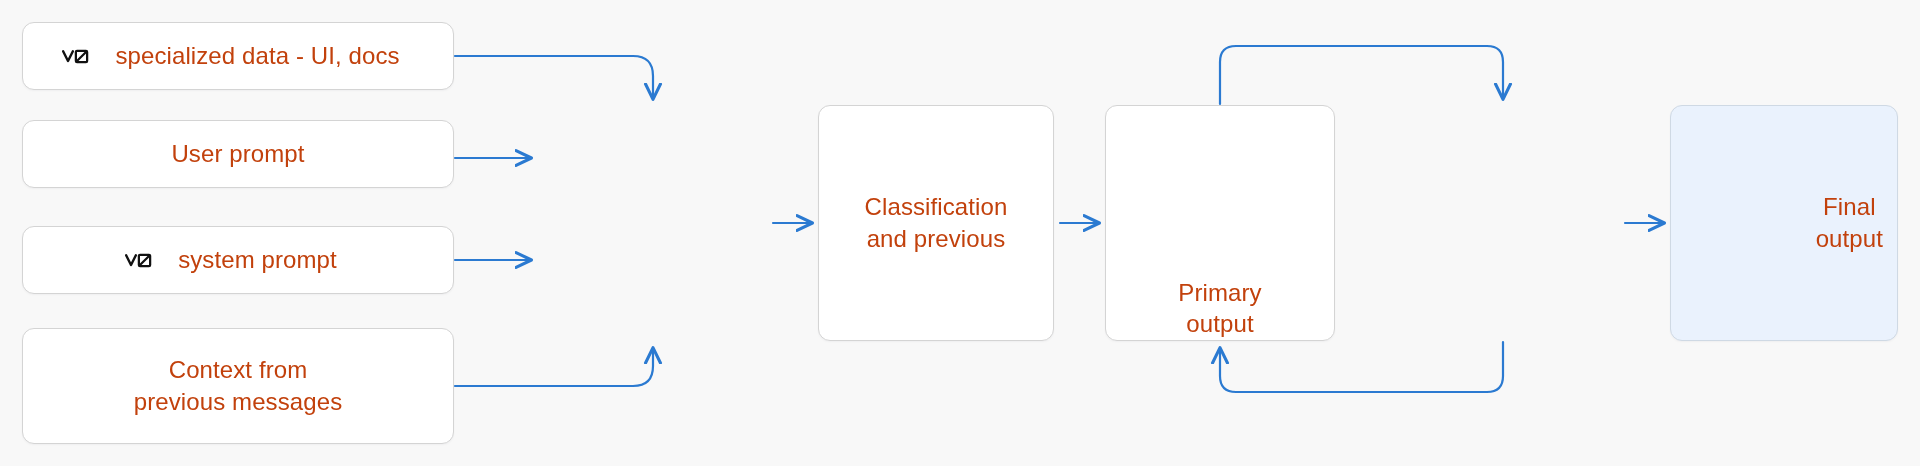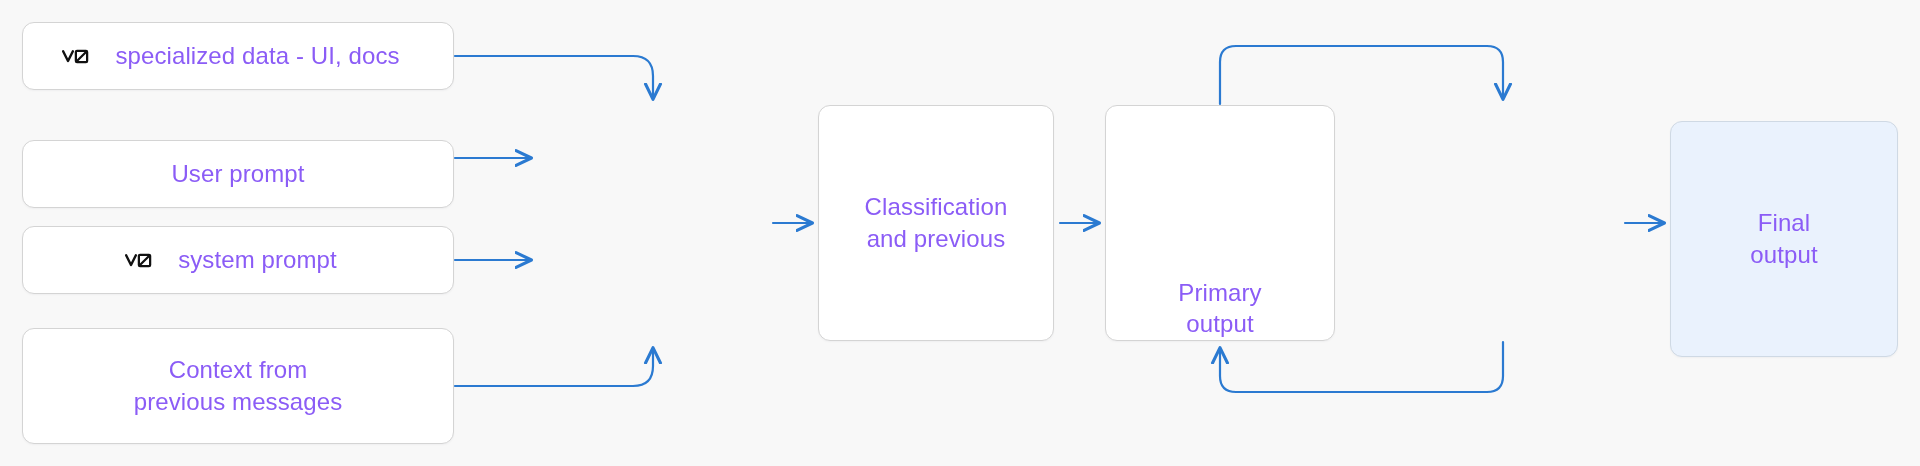--- a/index.html
+++ b/index.html
@@ -30,21 +30,21 @@
   .node {
     position: absolute;
     box-sizing: border-box;
     display: flex;
     align-items: center;
     justify-content: center;
     text-align: center;
     border: 1px solid #d4d4d4;
     border-radius: 12px;
     background: #ffffff;
-    color: #8b5cf6;
+    color: #c2410c;
     font-size: 24px;
     line-height: 1.32;
     letter-spacing: 0.1px;
     box-shadow: 0 1px 2px rgba(16,24,40,0.04);
     z-index: 2;
   }
   .node.accent {
     background: #eaf2fd;
     border-color: #cfd9e4;
   }
@@ -63,30 +63,30 @@
     width: 30px;
     height: 19px;
     flex: 0 0 auto;
     position: relative;
     top: 1px;
   }
   .v0-icon svg { display: block; }
 
   
   #node-specialized { left: 22px;  top: 22px;  width: 432px; height: 68px; }
-  #node-user        { left: 22px;  top: 140px; width: 432px; height: 68px; }
+  #node-user        { left: 22px;  top: 120px; width: 432px; height: 68px; }
   #node-system      { left: 22px;  top: 226px; width: 432px; height: 68px; }
   #node-context     { left: 22px;  top: 328px; width: 432px; height: 116px; }
 
   
   #node-base        { left: 537px;  top: 105px; width: 230px; height: 236px; }
   #node-classify    { left: 818px;  top: 105px; width: 236px; height: 236px; }
   #node-primary     { left: 1105px; top: 105px; width: 230px; height: 236px; align-items: flex-end; }
   #node-refinement  { left: 1388px; top: 105px; width: 230px; height: 236px; }
-  #node-final       { left: 1670px; top: 121px; width: 228px; height: 236px; }
+  #node-final       { left: 1670px; top: 105px; width: 228px; height: 236px; justify-content: flex-end; }
 </style>
 </head>
 <body>
 
 <div id="canvas">
 
   <svg id="edges" viewBox="0 0 1920 466" width="1920" height="466">
     <defs>
       <marker id="arrow-r" markerWidth="9" markerHeight="9" refX="7.4" refY="4.5" orient="auto" markerUnits="strokeWidth">
         <path d="M0.6,1.1 L7.6,4.5 L0.6,7.9" fill="none" stroke="#2b7ad1" stroke-width="1.4" stroke-linecap="round" stroke-linejoin="round"></path>

